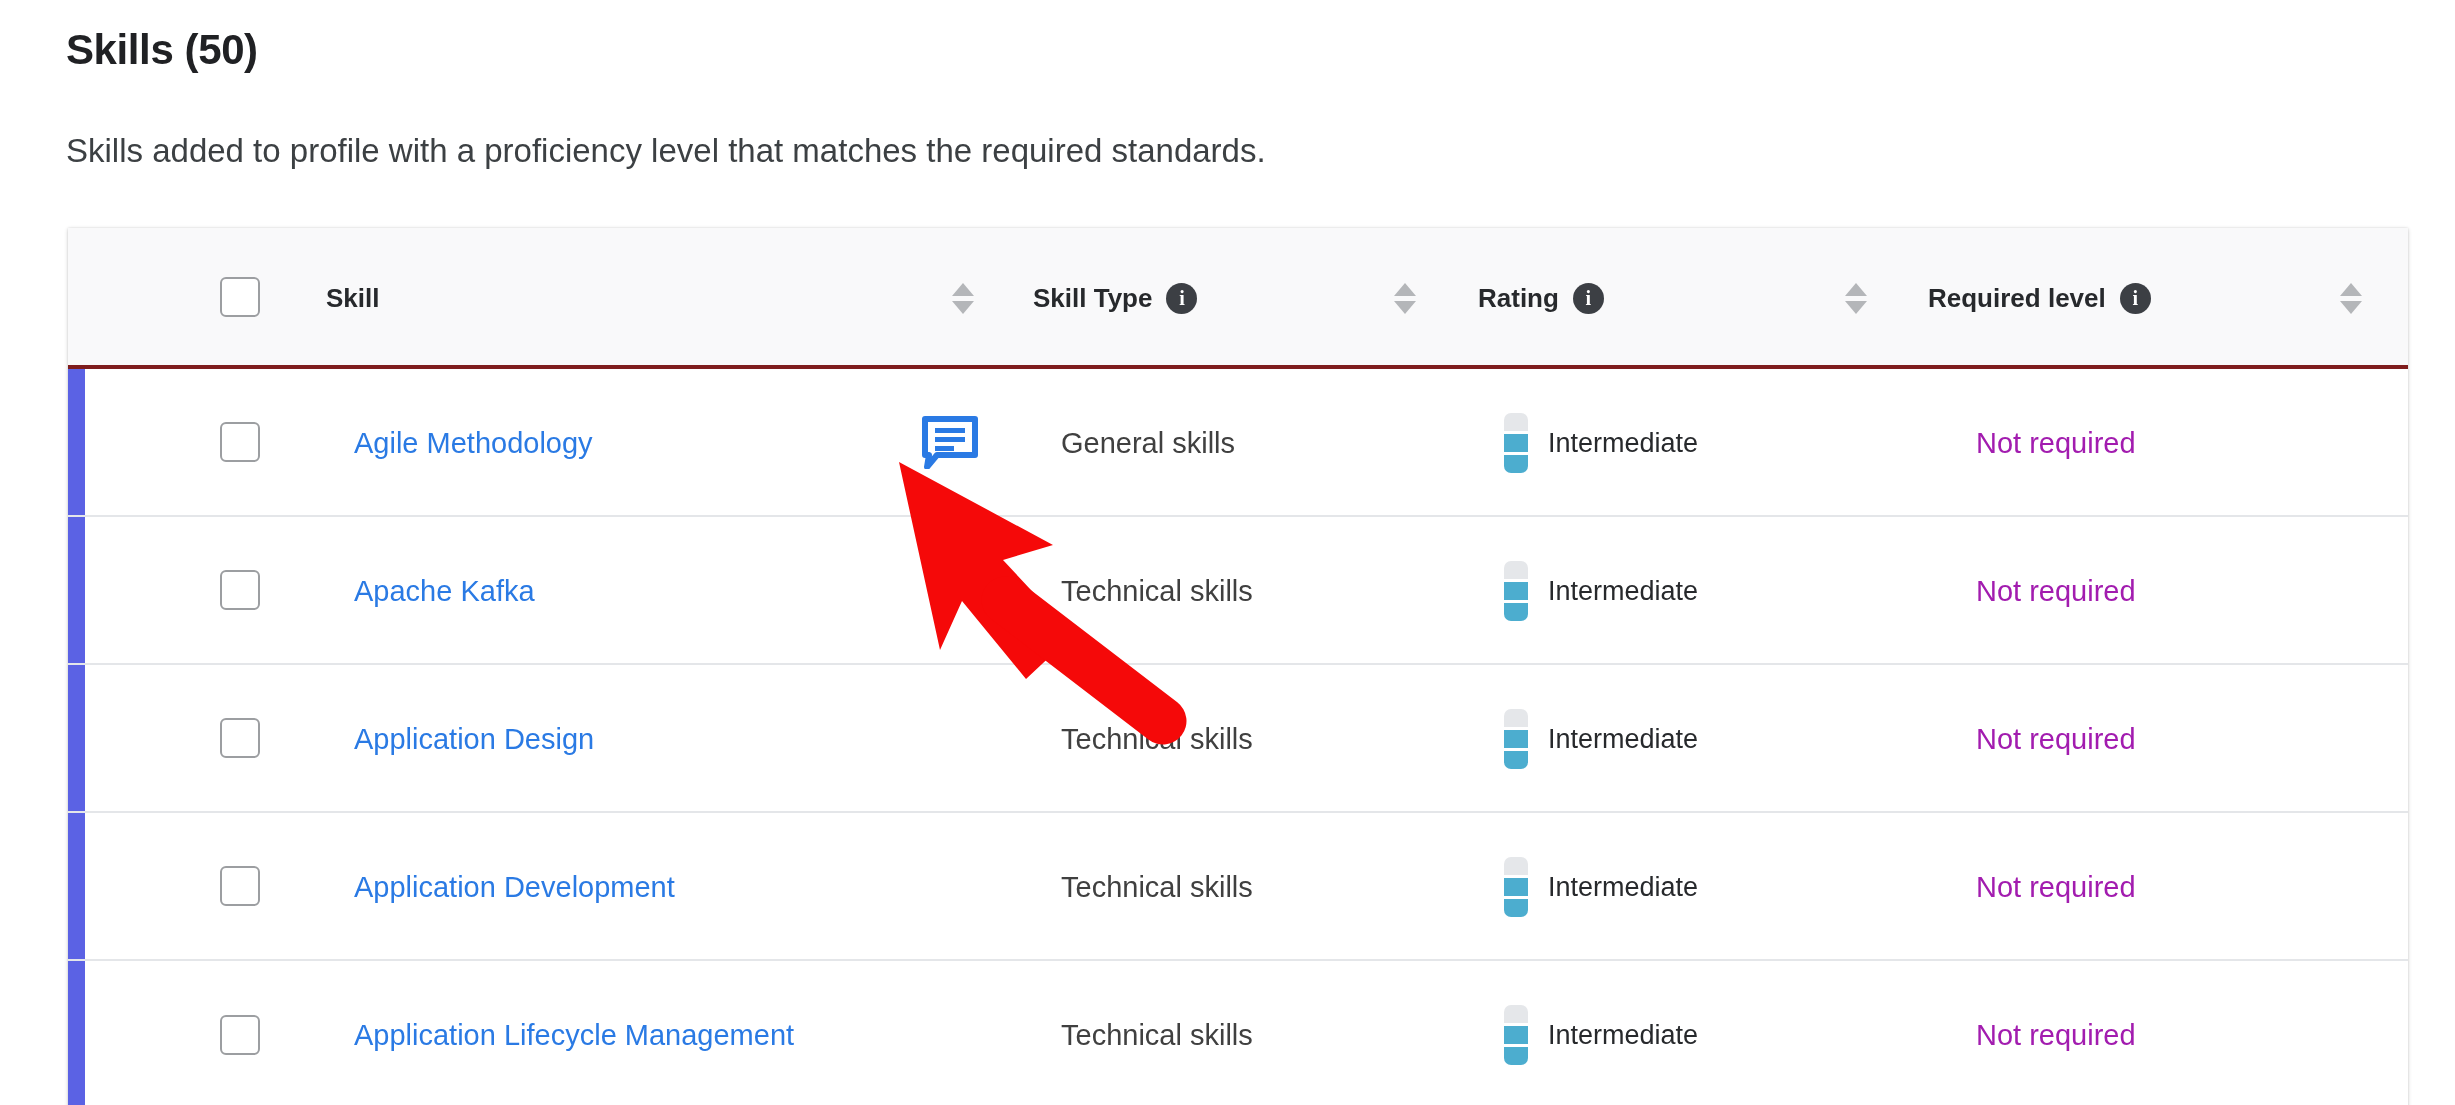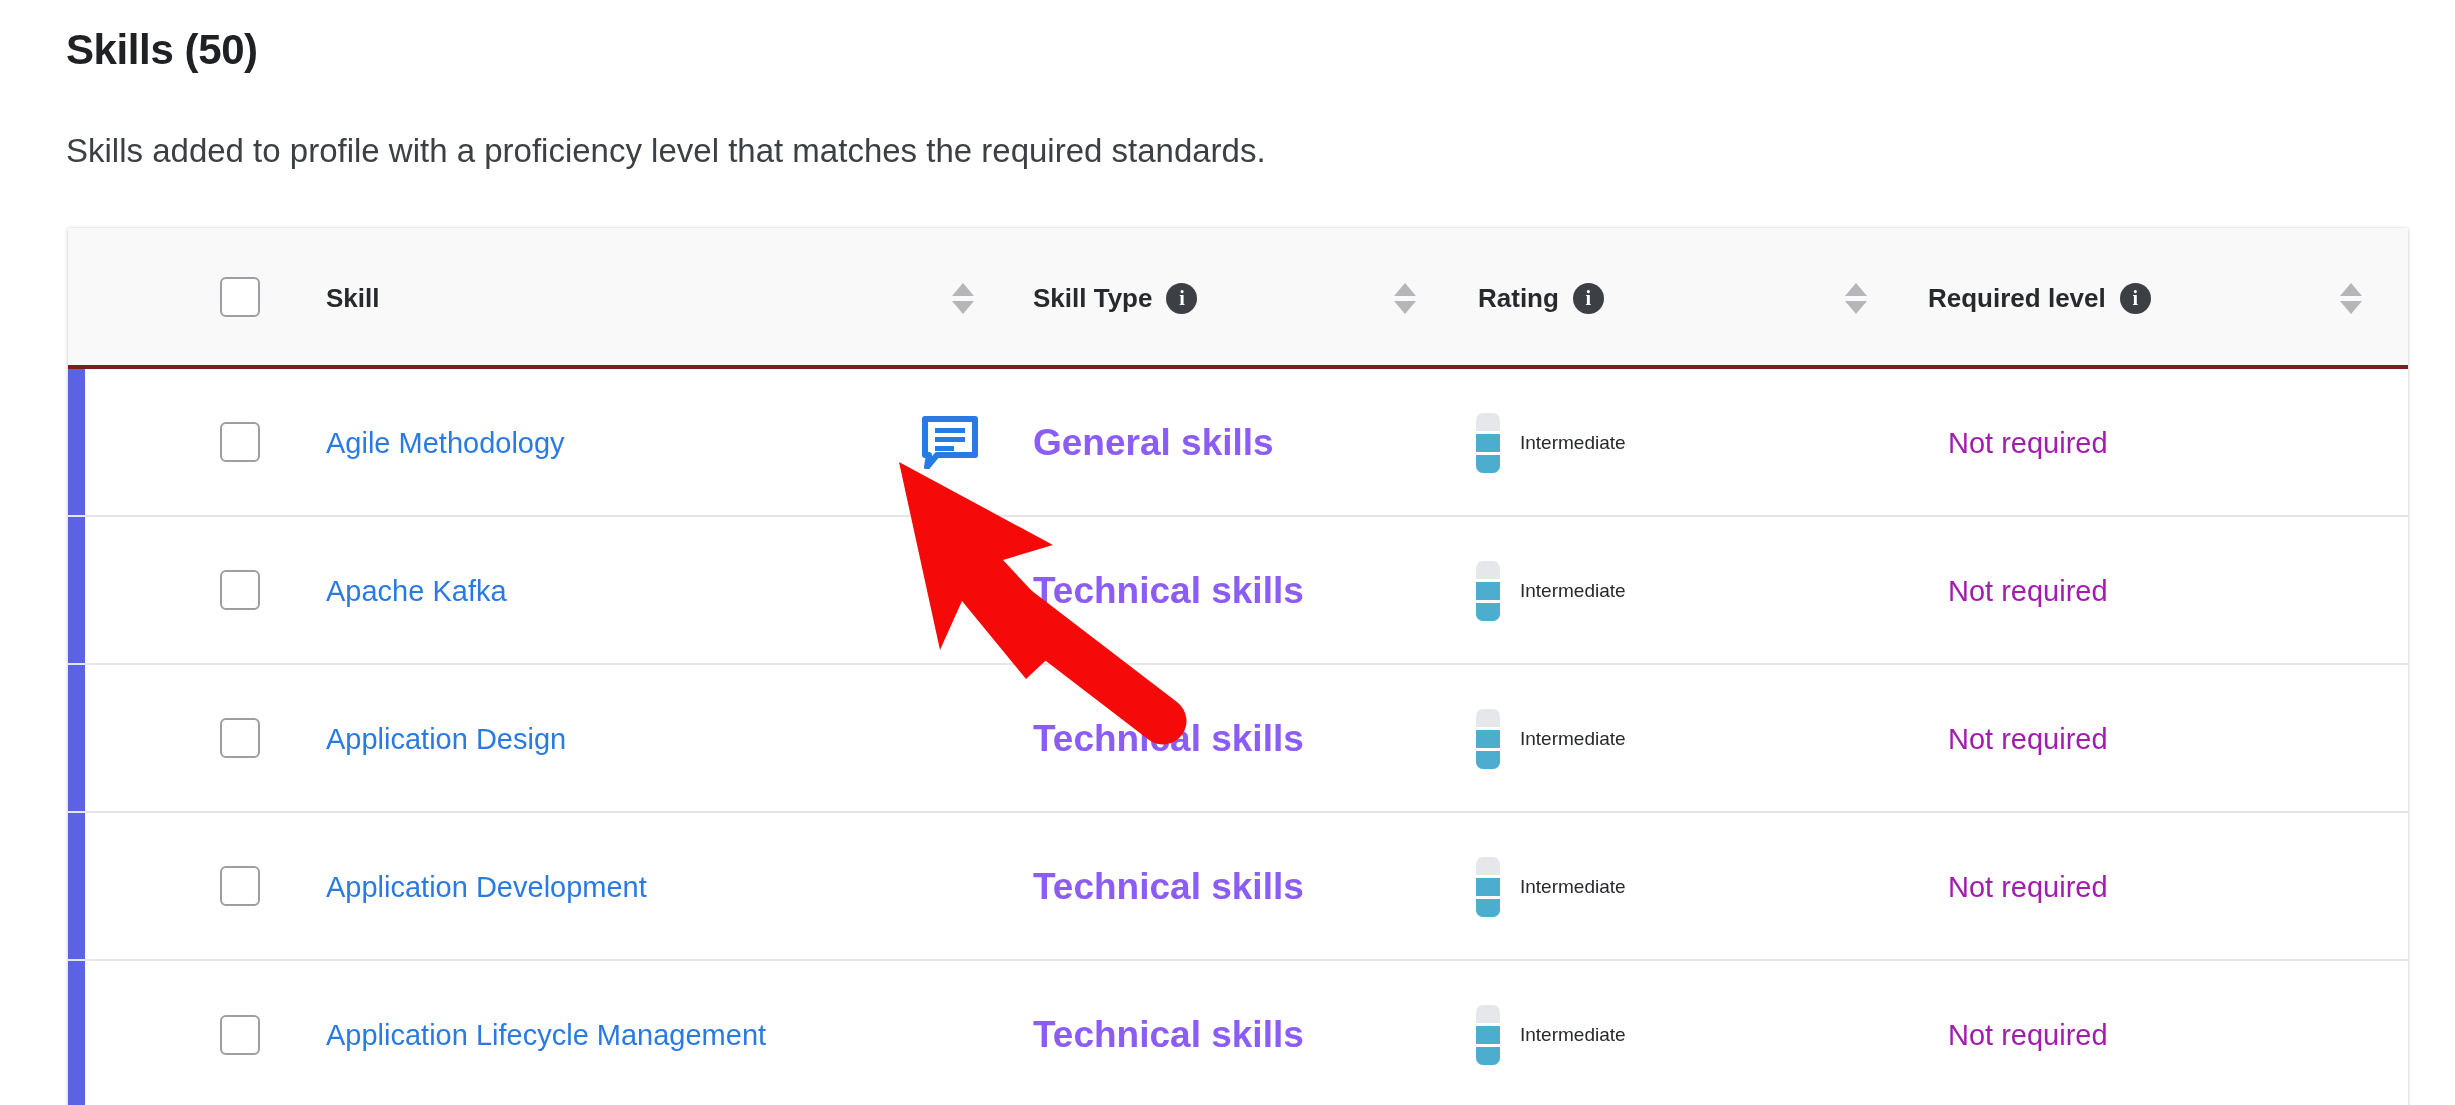--- a/index.html
+++ b/index.html
@@ -143,20 +143,21 @@
     width: 17px;
     background: #5b62e4;
   }
 
   .cell {
     position: absolute;
     top: 0;
     height: 148px;
     display: flex;
     align-items: center;
+    margin-left: 28px;
   }
 
   .cbx-row { left: 152px; top: 50%; transform: translateY(-50%); }
 
   .skill-link {
     font-size: 29px;
     color: #2a7ae4;
     white-space: nowrap;
     cursor: pointer;
   }
@@ -165,44 +166,43 @@
     position: absolute;
     left: 853px;
     top: 50%;
     transform: translateY(-50%);
     width: 58px;
     height: 54px;
     cursor: pointer;
   }
 
   .skill-type {
-    font-size: 37px;
-    color: #8b5cf6;
-    white-space: nowrap;
-    font-weight: bold;
+    font-size: 29px;
+    color: #404040;
+    white-space: nowrap;
   }
 
   .rating-cell { left: 1408px; }
 
   .rating-bar {
     position: relative;
     width: 24px;
     height: 61px;
     display: flex;
     flex-direction: column;
     gap: 3px;
     margin-right: 20px;
   }
   .rating-bar span { display: block; flex: 1; background: #e5e7ea; }
   .rating-bar span:first-child { border-radius: 7px 7px 0 0; }
   .rating-bar span:last-child  { border-radius: 0 0 7px 7px; }
   .rating-bar span.on { background: #4cadcf; }
 
   .rating-label {
-    font-size: 19px;
+    font-size: 27px;
     color: #27292c;
     white-space: nowrap;
   }
 
   .required-cell { left: 1880px; }
   .required-label { font-size: 29px; color: #a21caf; white-space: nowrap; }
 
   
   .annotation-arrow {
     position: absolute;

